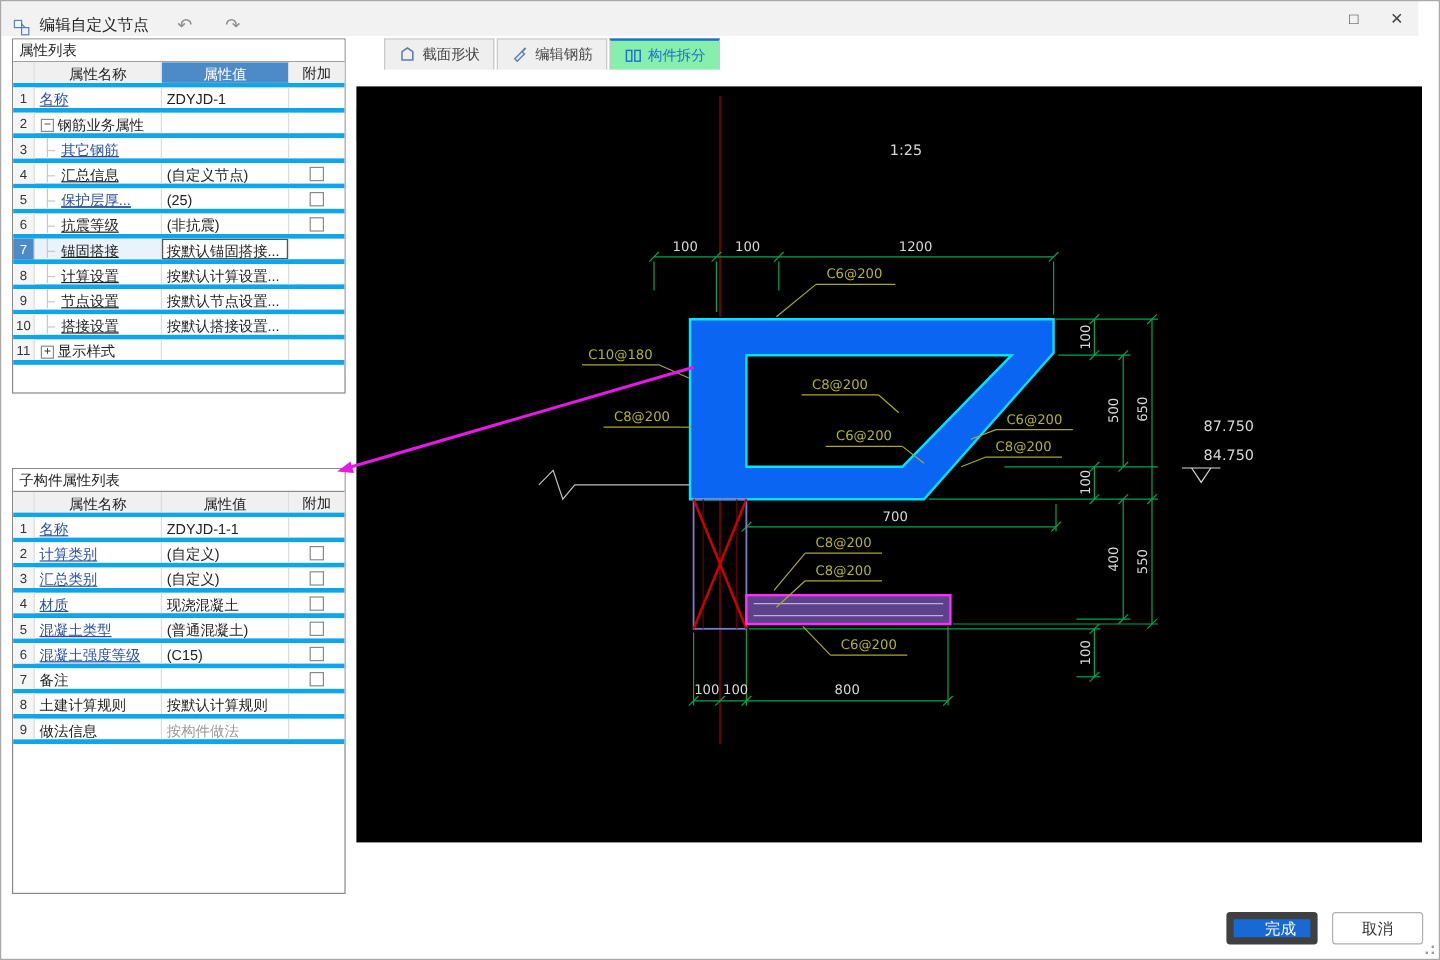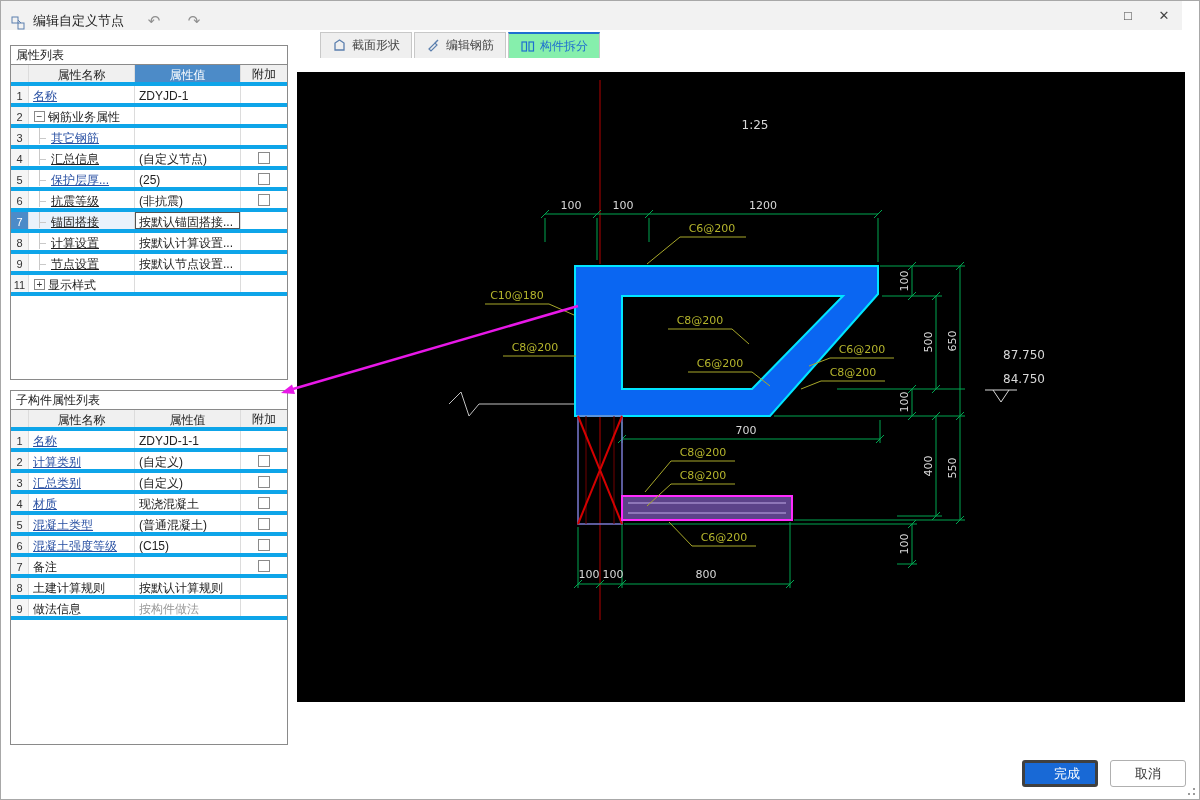--- a/index.html
+++ b/index.html
@@ -10,21 +10,21 @@
   
   .titlebar { position:absolute; left:1px; top:1px; right:18px; height:29px; background:#f2f2f2; display:flex; align-items:flex-end; }
   .title-icon { margin-left:10px; display:flex; }
   .title-text { margin-left:8px; font-size:13px; color:#222; }
   .histbtn { margin-left:20px; color:#8f8f8f; font-size:15px; width:20px; text-align:center; }
   .win-controls { margin-left:auto; display:flex; }
   .win-btn { width:36px; height:29px; display:flex; align-items:center; justify-content:center; color:#444; font-size:13px; }
 
   
   .pbox { position:absolute; left:10px; width:278px; border:1px solid #8a8a8a; background:#fff; }
-  .pbox1 { top:45px; height:335px; }
+  .pbox1 { top:32px; height:296px; }
   .pbox2 { top:390px; height:355px; }
   .ptitle { height:19px; line-height:18px; padding-left:5px; border-bottom:1px solid #8a8a8a; font-size:12px; color:#222; background:#fff; }
   .trow { display:flex; height:21px; line-height:20px; border-bottom:4px solid #0ea5e9; background:#fff; }
   .c { border-right:1px solid #dcdcdc; overflow:hidden; white-space:nowrap; }
   .c.num { width:18px; text-align:center; background:#f5f5f5; color:#333; font-size:11px; }
   .c.name { width:106px; padding-left:4px; position:relative; }
   .c.val { width:106px; padding-left:4px; }
   .c.extra { flex:1; display:flex; align-items:center; justify-content:center; border-right:none; }
   .thead .c { background:#f0f0f0; text-align:center; padding-left:0; }
   .thead .c.hval { background:#4c8bc8; color:#fff; }
@@ -44,21 +44,21 @@
   .tab { display:flex; align-items:center; gap:5px; padding:0 11px; background:#efefef; border:1px solid #c8c8c8; border-bottom:none; color:#444; margin-right:2px; }
   .tab.active { background:#86efac; color:#1f6fd0; border-top:2px solid #1f6fd0; }
   .toolbar { position:absolute; left:297px; top:58px; width:888px; height:28px; border:1px solid #c8c8c8; background:#fbfbfb; display:flex; align-items:center; gap:22px; padding-left:10px;margin-top:32px; }
   .tbtn { display:flex; align-items:center; gap:5px; color:#333; }
 
   
   .canvas { position:absolute; left:297px; top:72px; width:888px; height:630px; background:#000; }
 
   
   .btn { position:absolute; top:760px; width:76px; height:27px; border-radius:3px; display:flex; align-items:center; justify-content:center; font-size:13px; }
-  .btn-finish { left:1022px; background:#1869d6; border:3px solid #404040; color:#fff;padding-left:14px; }
+  .btn-finish { left:1022px; background:#1869d6; border:6px solid #404040; color:#fff;padding-left:14px; }
   .btn-cancel { left:1110px; background:#fff; border:1px solid #b0b0b0; color:#333; }
 
   .grip { position:absolute; right:5px; bottom:5px; width:10px; height:10px; }
   .grip i { position:absolute; width:2px; height:2px; background:#9a9a9a; }
   .grip i:nth-child(1){ right:0; bottom:0; } .grip i:nth-child(2){ right:0; bottom:5px; } .grip i:nth-child(3){ right:5px; bottom:0; }
 
   .overlay { position:absolute; inset:0; pointer-events:none; z-index:60; }
 
   svg text { font-family:"DejaVu Sans",sans-serif; }
   .dimtxt { fill:#d8d8d8; font-size:11px; }
@@ -147,20 +147,26 @@
   <div class="trow child">
     <div class="c num">8</div>
     <div class="c name"><span>计算设置</span></div>
     <div class="c val">按默认计算设置...</div>
     <div class="c extra"></div>
   </div>
   <div class="trow child">
     <div class="c num">9</div>
     <div class="c name"><span>节点设置</span></div>
     <div class="c val">按默认节点设置...</div>
+    <div class="c extra"></div>
+  </div>
+  <div class="trow child">
+    <div class="c num">10</div>
+    <div class="c name"><span>搭接设置</span></div>
+    <div class="c val">按默认搭接设置...</div>
     <div class="c extra"></div>
   </div>
   <div class="trow">
     <div class="c num">11</div>
     <div class="c name"><span class="exp">+</span><span>显示样式</span></div>
     <div class="c val"></div>
     <div class="c extra"></div>
   </div>
 </div>
 

